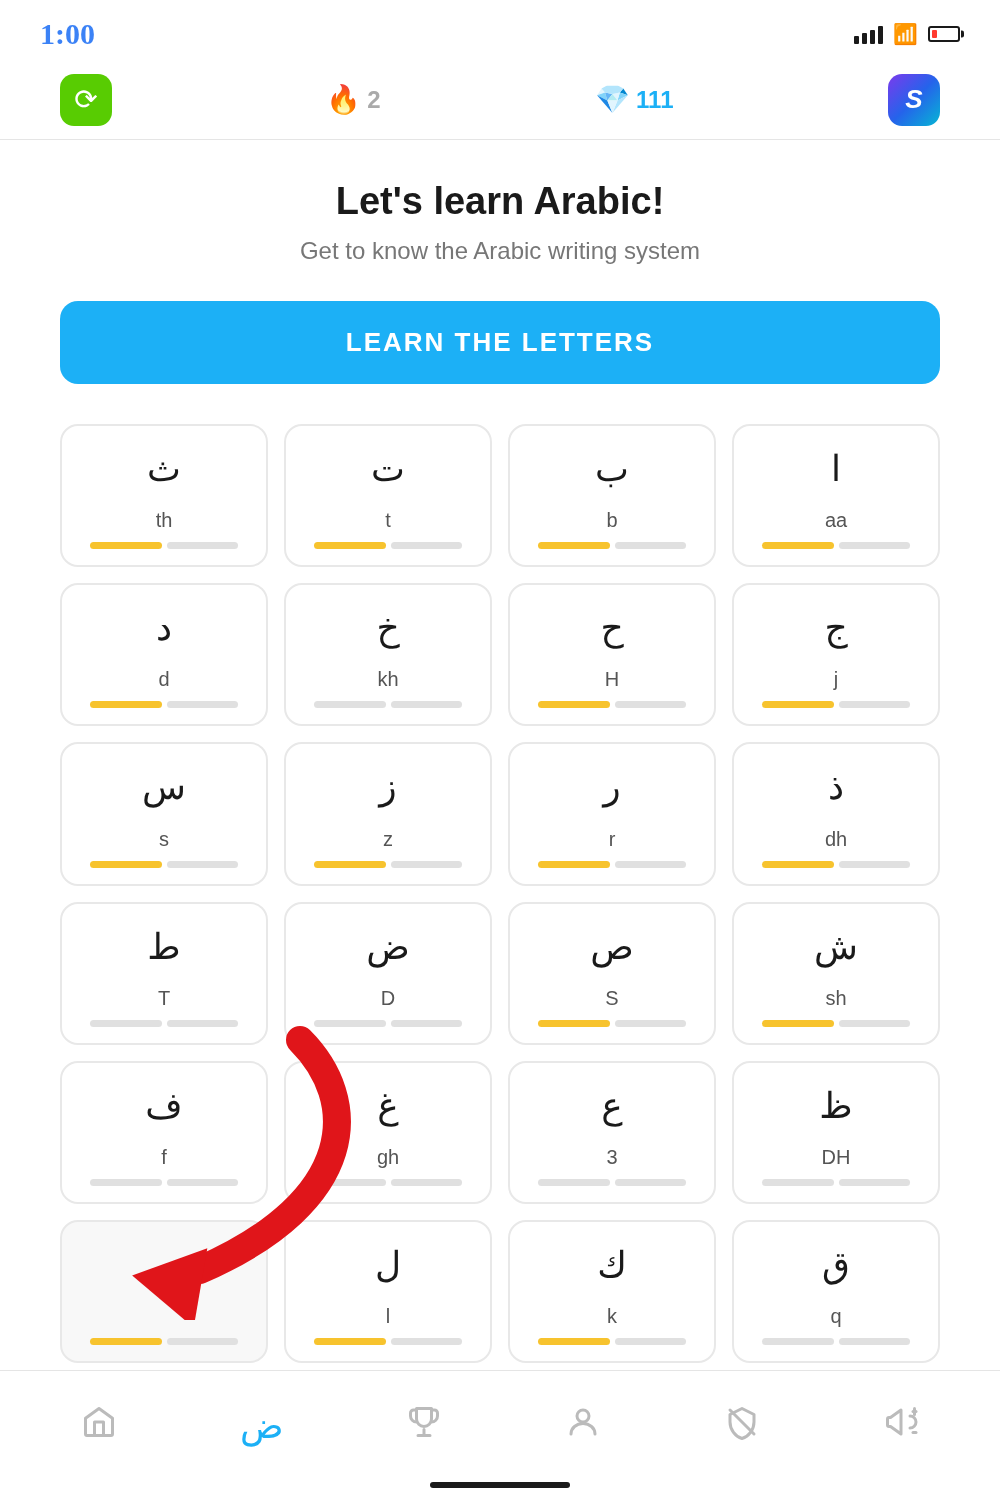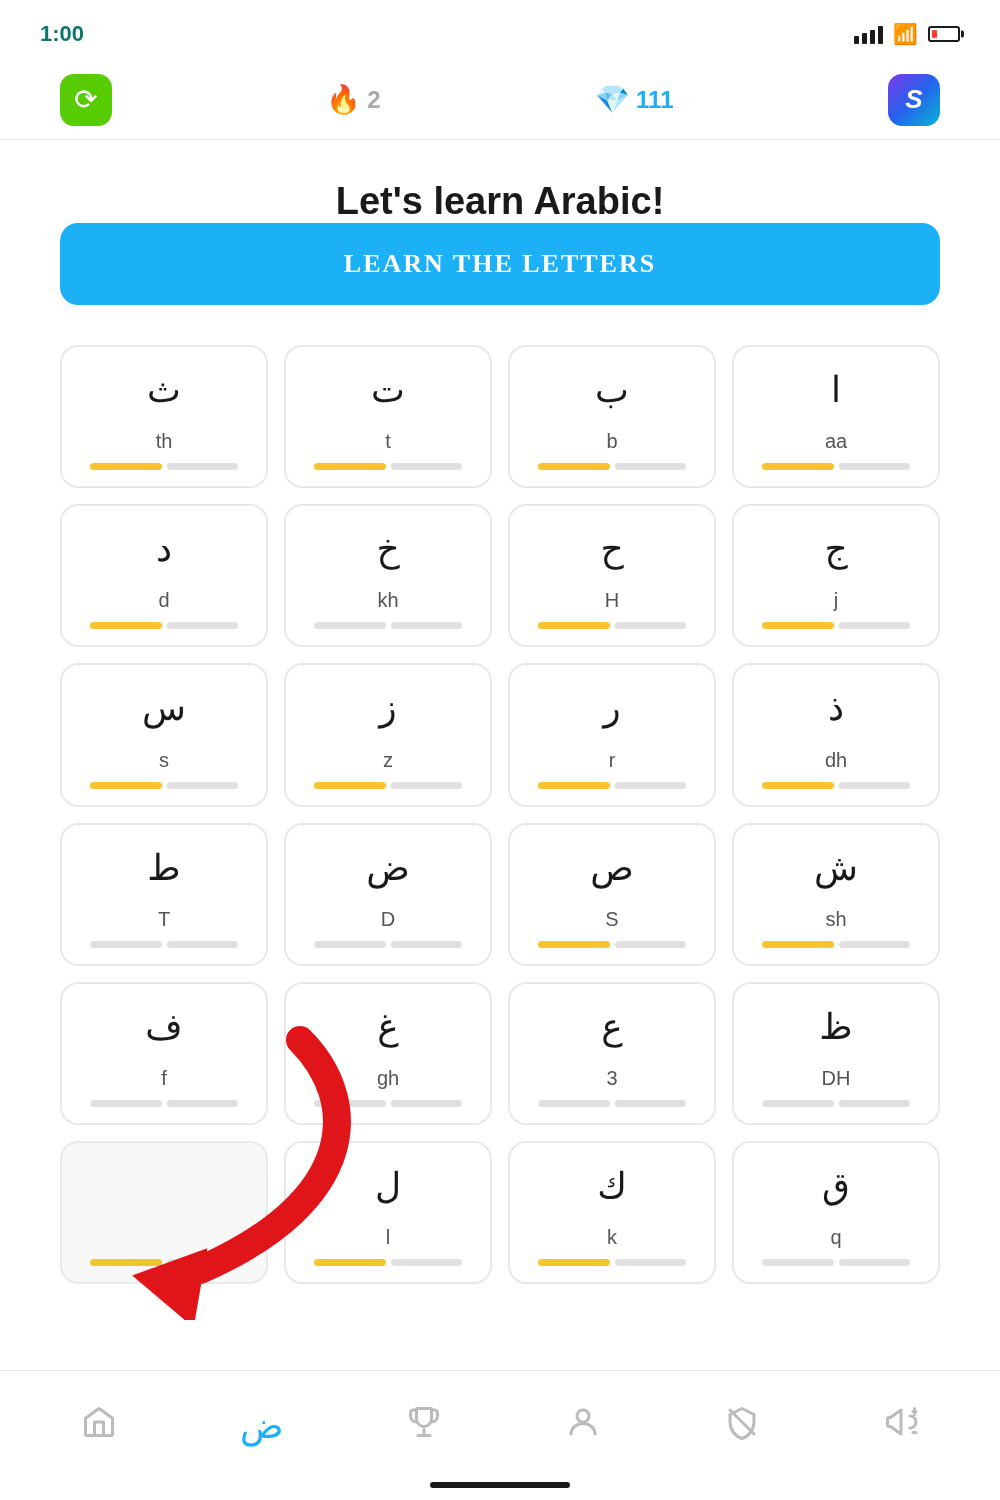--- a/index.html
+++ b/index.html
@@ -14,23 +14,24 @@
 
     
     .status-bar {
       display: flex;
       justify-content: space-between;
       align-items: center;
       padding: 18px 40px 10px;
       height: 60px;
     }
     .status-time {
-      font-size: 22px;
+      font-size: 30px;
       font-weight: 600;
-      color: #0f766e;
+      color: #3b82f6;
+      font-family: Liberation Serif, serif;
     }
     .status-icons {
       display: flex;
       align-items: center;
       gap: 10px;
     }
     .signal-bars {
       display: flex;
       align-items: flex-end;
       gap: 3px;
@@ -144,20 +145,21 @@
 
     
     .main-content {
       padding: 40px 60px 20px;
     }
     .page-title {
       text-align: center;
       font-size: 38px;
       font-weight: 800;
       color: #1a1a1a;
+      margin-bottom: 14px;
     }
     .page-subtitle {
       text-align: center;
       font-size: 24px;
       color: #777;
       margin-bottom: 36px;
     }
     .cta-button {
       display: block;
       width: 100%;
@@ -166,21 +168,20 @@
       border: none;
       border-radius: 18px;
       color: white;
       font-size: 26px;
       font-weight: 800;
       letter-spacing: 2px;
       text-align: center;
       cursor: pointer;
       margin-bottom: 40px;
       text-transform: uppercase;
-      font-family: Liberation Serif, serif;
     }
 
     
     .letter-grid {
       display: grid;
       grid-template-columns: repeat(4, 1fr);
       gap: 16px;
       padding: 0 0 10px;
     }
     .letter-card {
@@ -313,20 +314,21 @@
   <div class="nav-item">
     <div class="streak-icon">
       <span>S</span>
     </div>
   </div>
 </div>
 
 <div class="scroll-area">
   <div class="main-content">
     <h1 class="page-title">Let's learn Arabic!</h1>
+    <p class="page-subtitle">Get to know the Arabic writing system</p>
     <button class="cta-button">LEARN THE LETTERS</button>
 
     <div class="letter-grid" id="letter-grid">
     <div class="letter-card">
           <div class="arabic-letter" style="font-family: serif;">ث</div>
           <div class="letter-latin">th</div>
           <div class="progress-bar-container">
             <div class="progress-segment progress-filled"></div>
             <div class="progress-segment progress-empty"></div>
           </div>

